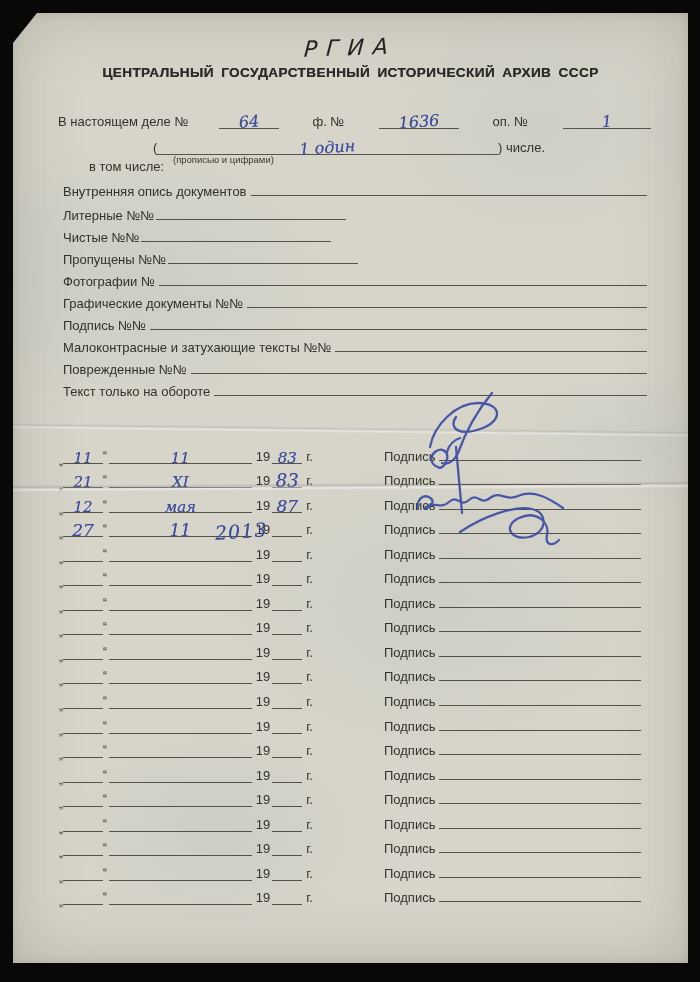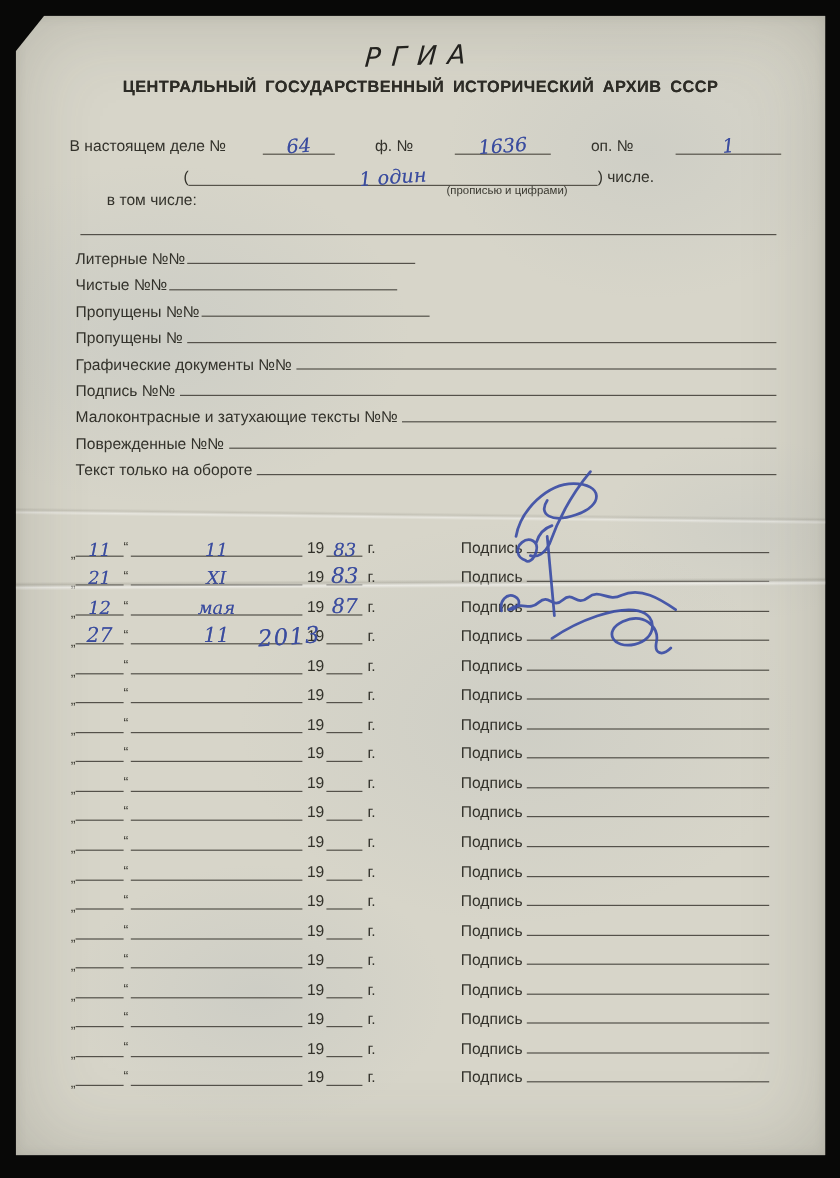--- a/index.html
+++ b/index.html
@@ -43,21 +43,21 @@
     color:#2e2d27;text-shadow:0 0 .5px rgba(45,44,38,.9);
   }
 
   .flexline{display:flex;align-items:flex-end;position:absolute;font-size:13px;white-space:nowrap;}
   .line1{top:94px;left:45px;right:37px;height:22px;gap:31px;}
   .line2{top:120px;left:140px;width:392px;height:22px;}
   .blank{border-bottom:1px solid #56534a;position:relative;}
   .blank.f075{flex:.75;} .blank.f1{flex:1;} .blank.f11{flex:1.1;}
   .lbl{margin:0 4px 0 2px;}
   .hint{
-    position:absolute;top:141px;left:160px;width:300px;text-align:right;
+    position:absolute;top:141px;left:160px;width:300px;text-align:left;
     font-size:9.5px;color:#3a3931;
   }
   .hw{
     font-family:"DejaVu Serif",serif;font-style:italic;color:#3a4c9f;
     text-shadow:0 0 .4px rgba(58,76,159,.6);
   }
   .hw.center{position:absolute;left:0;right:0;bottom:-3px;text-align:center;}
   .hw.big{font-size:16px;transform:rotate(-4deg);}
 
   .incl{position:absolute;top:146px;left:76px;font-size:13px;}
@@ -109,36 +109,37 @@
     <span class="blank f1">
       <span class="hw center big">1  один</span>
     </span>
     <span>) числе.</span>
   </div>
   <div class="hint">(прописью и цифрами)</div>
 
   <div class="incl">в том числе:</div>
 
   <div class="clrow" style="top:168px">
+    <span>Внутренняя опись документов</span>
       <span class="fill"></span>
   </div>
   <div class="clrow" style="top:192px">
     <span>Литерные №№</span>
       <span class="fill-short"></span>
   </div>
   <div class="clrow" style="top:214px">
     <span>Чистые №№</span>
       <span class="fill-short"></span>
   </div>
   <div class="clrow" style="top:236px">
     <span>Пропущены №№</span>
       <span class="fill-short"></span>
   </div>
   <div class="clrow" style="top:258px">
-    <span>Пропущены №</span>
+    <span>Фотографии №</span>
       <span class="fill"></span>
   </div>
   <div class="clrow" style="top:280px">
     <span>Графические документы №№</span>
       <span class="fill"></span>
   </div>
   <div class="clrow" style="top:302px">
     <span>Подпись №№</span>
       <span class="fill"></span>
   </div>

